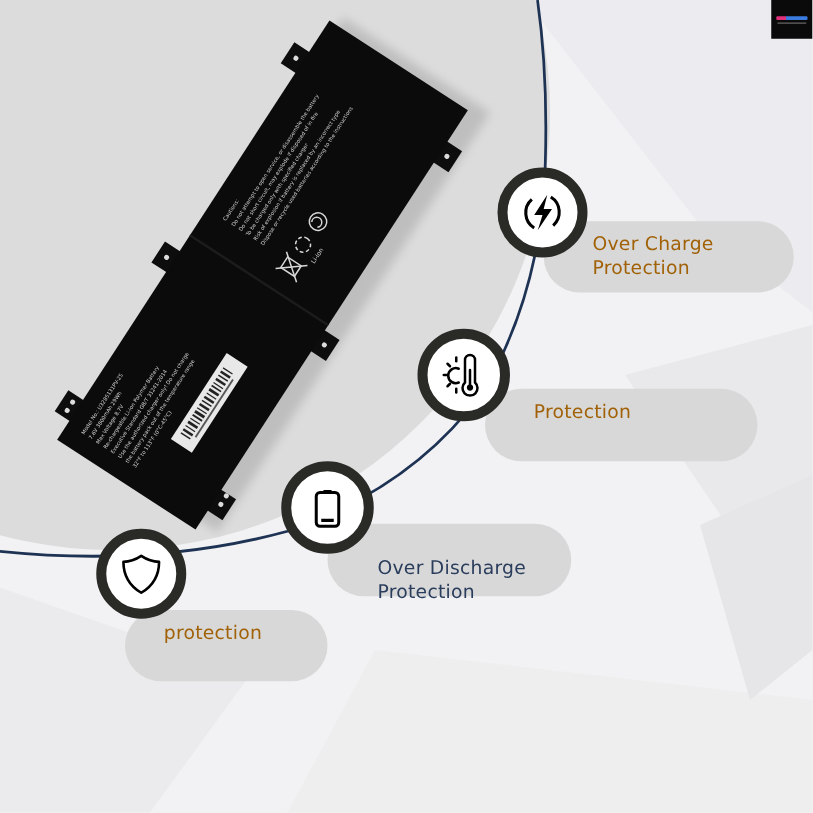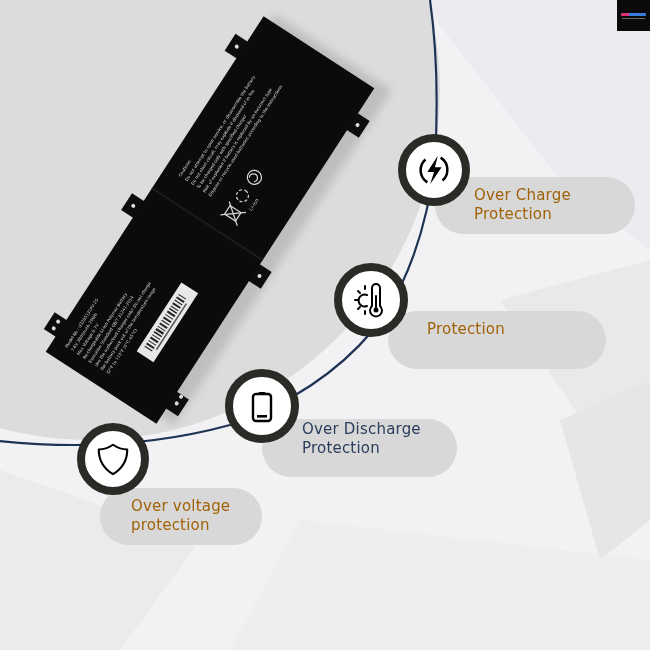--- a/index.html
+++ b/index.html
@@ -156,34 +156,33 @@
       <line x1="7" y1="29" x2="9" y2="27"></line>
       <line x1="14" y1="31" x2="14" y2="34"></line>
       <path d="M21 8 a4 4 0 0 1 8 0 v18 a6 6 0 1 1 -8 0 z"></path>
       <line x1="25" y1="16" x2="25" y2="28"></line>
     </g>
     <circle cx="25" cy="30" r="2.5" fill="#000"></circle>
   </svg>
 </div>
 
 <div class="pill" style="left:262px;top:419px;width:195px;height:58px;"></div>
-<div class="pill-text light" style="left:302px;top:420px;">
+<div class="pill-text light" style="left:302px;top:445px;">
   <span>Over Discharge</span>
   <span>Protection</span>
 </div>
 <div class="feat-icon" style="left:225px;top:369px;width:74px;height:74px;">
   <svg width="36" height="36" viewBox="0 0 36 36">
     <rect x="11" y="4" width="7" height="3" rx="1" fill="#000" transform="translate(3.5,0)"></rect>
     <rect x="9" y="6" width="18" height="27" rx="3" fill="none" stroke="#000" stroke-width="2.4"></rect>
     <rect x="13" y="27" width="10" height="2.6" fill="#000"></rect>
   </svg>
 </div>
 
 <div class="pill" style="left:100px;top:488px;width:162px;height:57px;"></div>
 <div class="pill-text" style="left:131px;top:497px;">
-  <span>Over voltage</span>
   <span>protection</span>
 </div>
 <div class="feat-icon" style="left:77px;top:423px;width:72px;height:72px;">
   <svg width="38" height="38" viewBox="0 0 40 40">
     <path d="M20 5 C14 9 9 10 5 10 C5 22 10 30 20 36 C30 30 35 22 35 10 C31 10 26 9 20 5 Z" fill="#fff" stroke="#000" stroke-width="2.2" stroke-linejoin="round"></path>
   </svg>
 </div>
 
 </body></html>

